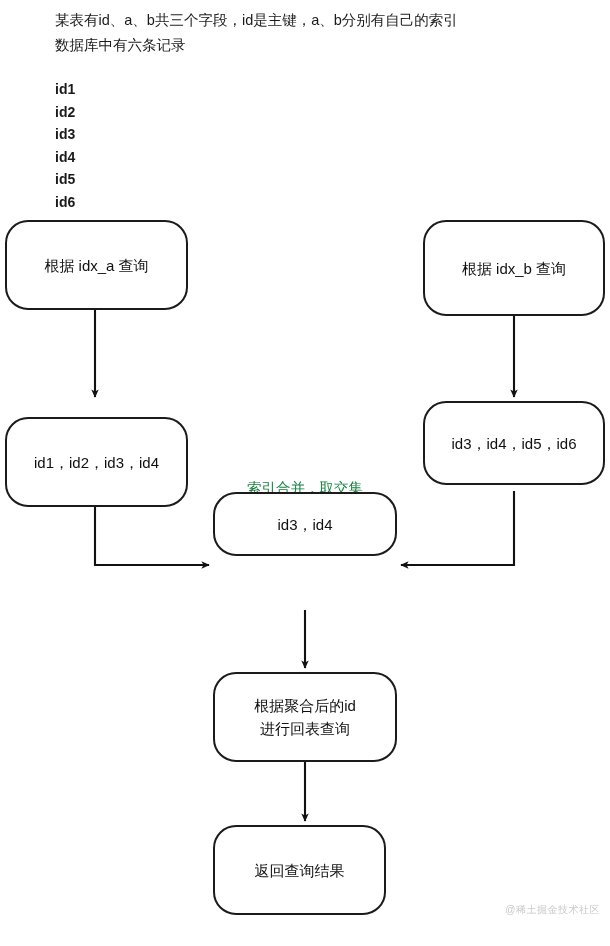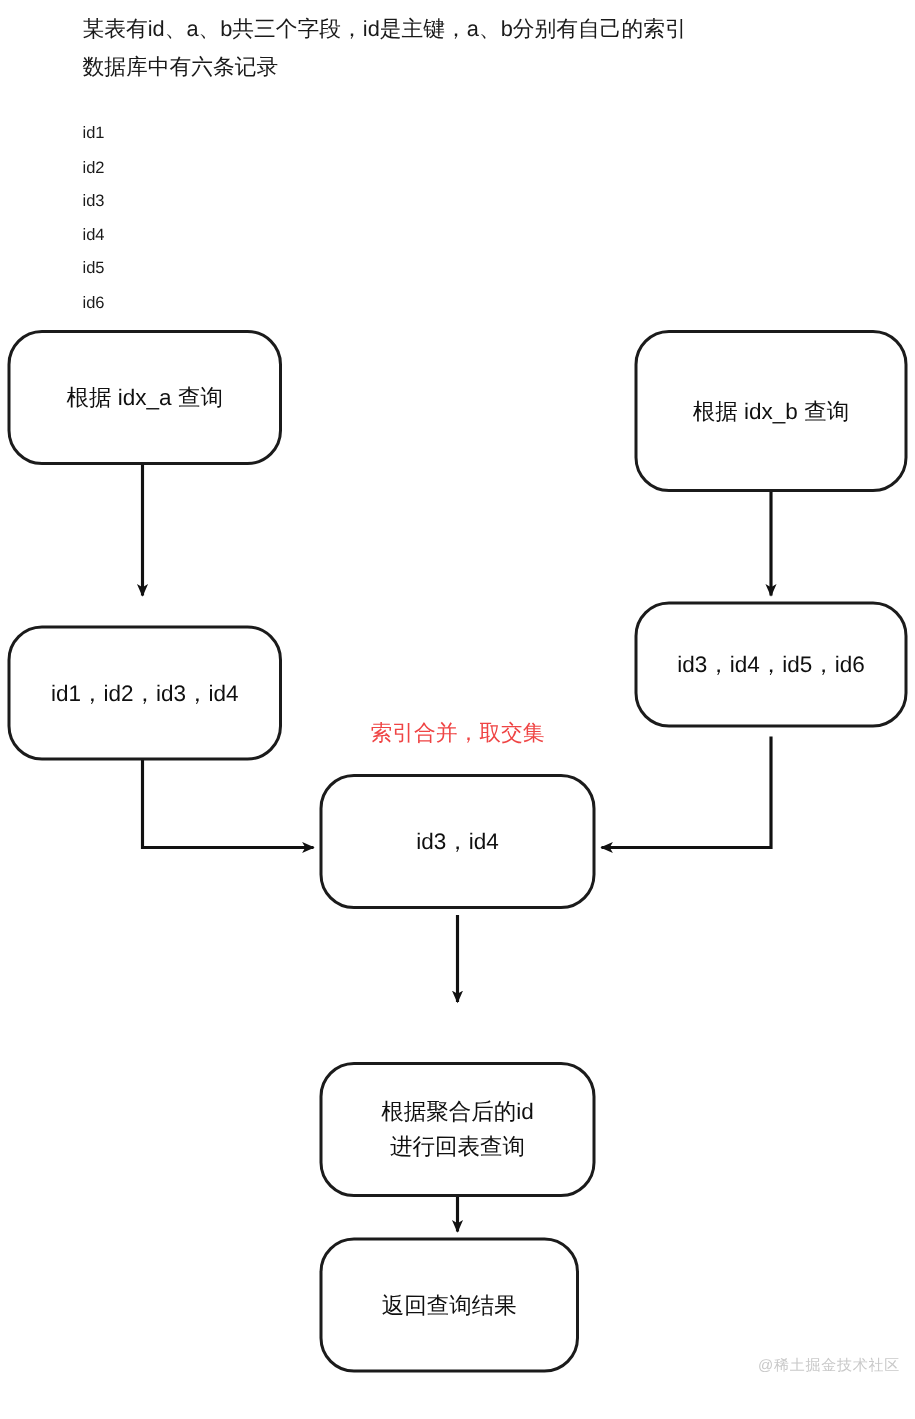--- a/index.html
+++ b/index.html
@@ -26,23 +26,24 @@
     white-space: pre;
   }
   #header-note {
     left: 55px;
     top: 8px;
   }
   .id-list {
     position: absolute;
     left: 55px;
     top: 78px;
-    font-size: 11px;
+    font-size: 14px;
     line-height: 22.5px;
     color: #1a1a1a;
+    font-weight: bold;
   }
   .id-list div {
     height: 22.5px;
   }
   .node {
     position: absolute;
     box-sizing: border-box;
     border: 2.1px solid #1b1b1b;
     border-radius: 23px;
     background: #ffffff;
@@ -53,35 +54,35 @@
     font-size: 15px;
     line-height: 23px;
     color: #101010;
     z-index: 2;
   }
   .node .node-label {
     display: block;
     white-space: pre-line;
   }
   #node-query-a   { left: 5px;   top: 220px; width: 183px; height: 90px; }
-  #node-query-b   { left: 423px; top: 220px; width: 182px; height: 108px; }
+  #node-query-b   { left: 423px; top: 220px; width: 182px; height: 96px; }
   #node-result-a  { left: 5px;   top: 401px; width: 183px; height: 90px; margin-top: 16px; }
   #node-result-b  { left: 423px; top: 401px; width: 182px; height: 84px; }
-  #node-intersect { left: 213px; top: 516px; width: 184px; height: 90px; }
-  #node-lookup    { left: 213px; top: 708px; width: 184px; height: 90px; }
+  #node-intersect { left: 213px; top: 492px; width: 184px; height: 64px; }
+  #node-lookup    { left: 213px; top: 672px; width: 184px; height: 90px; }
   #node-return    { left: 213px; top: 825px; width: 173px; height: 90px; }
 
   #merge-label {
     position: absolute;
     left: 213px;
     top: 479px;
     width: 184px;
     text-align: center;
     font-size: 14.5px;
-    color: #ef4444;
+    color: #15803d;
   }
   #edges {
     position: absolute;
     left: 0;
     top: 0;
     width: 610px;
     height: 946px;
     z-index: 1;
   }
   #watermark {

